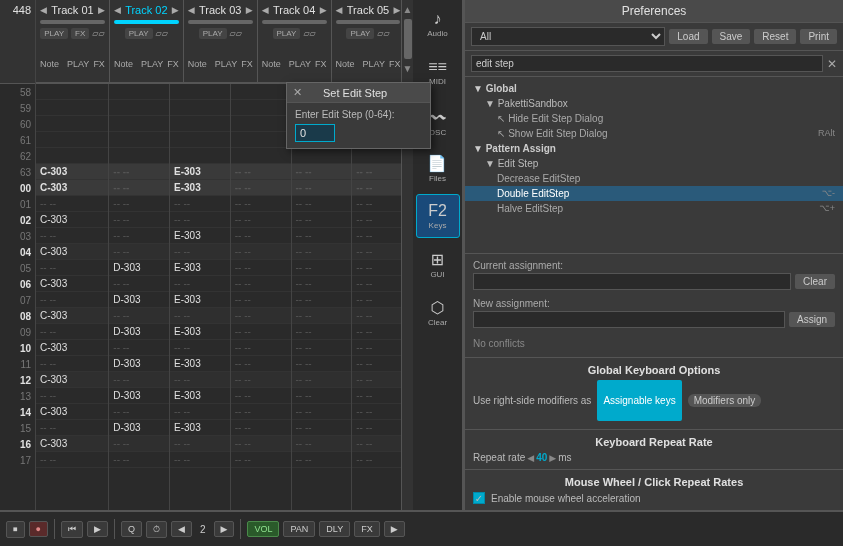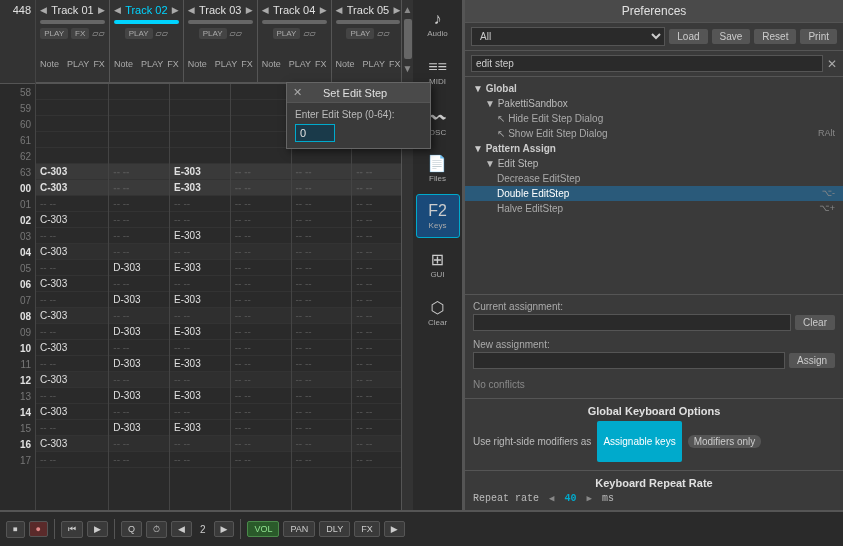--- a/index.html
+++ b/index.html
@@ -385,24 +385,23 @@
     }
 
     .pref-repeat-rate {
       border-top: 1px solid #555;
       padding: 6px 8px;
     }
 
     .pref-rate-row {
       display: flex;
       align-items: flex-end;
-      gap: 10px;
+      gap: 2px;
       font-size: 10px;
       color: #bbb;
-      font-family: Liberation Mono, monospace;
     }
 
     .rate-arrows {
       color: #888;
       font-size: 9px;
     }
 
     .rate-value {
       color: #00aacc;
       font-weight: bold;
@@ -1213,20 +1212,27 @@
       <div class="pref-repeat-rate">
         <div class="pref-section-title">Keyboard Repeat Rate</div>
         <div class="pref-rate-row">
           <span>Repeat rate</span>
           <span class="rate-arrows">◀</span>
           <span class="rate-value">40</span>
           <span class="rate-arrows">▶</span>
           <span>ms</span>
         </div>
       </div>
+      <div class="pref-mouse-wheel">
+        <div class="pref-section-title">Mouse Wheel / Click Repeat Rates</div>
+        <div class="pref-checkbox-row">
+          <div class="pref-checkbox">✓</div>
+          <span>Enable mouse wheel acceleration</span>
+        </div>
+      </div>
     </div>
 
   </div>
 
   <div class="bottom-toolbar">
     <button class="toolbar-btn">⏹</button>
     <button class="toolbar-btn" style="background:#5a2a2a;color:#e08888;">●</button>
     <div class="toolbar-separator"></div>
     <button class="toolbar-btn">⏮</button>
     <button class="toolbar-btn">▶</button>

